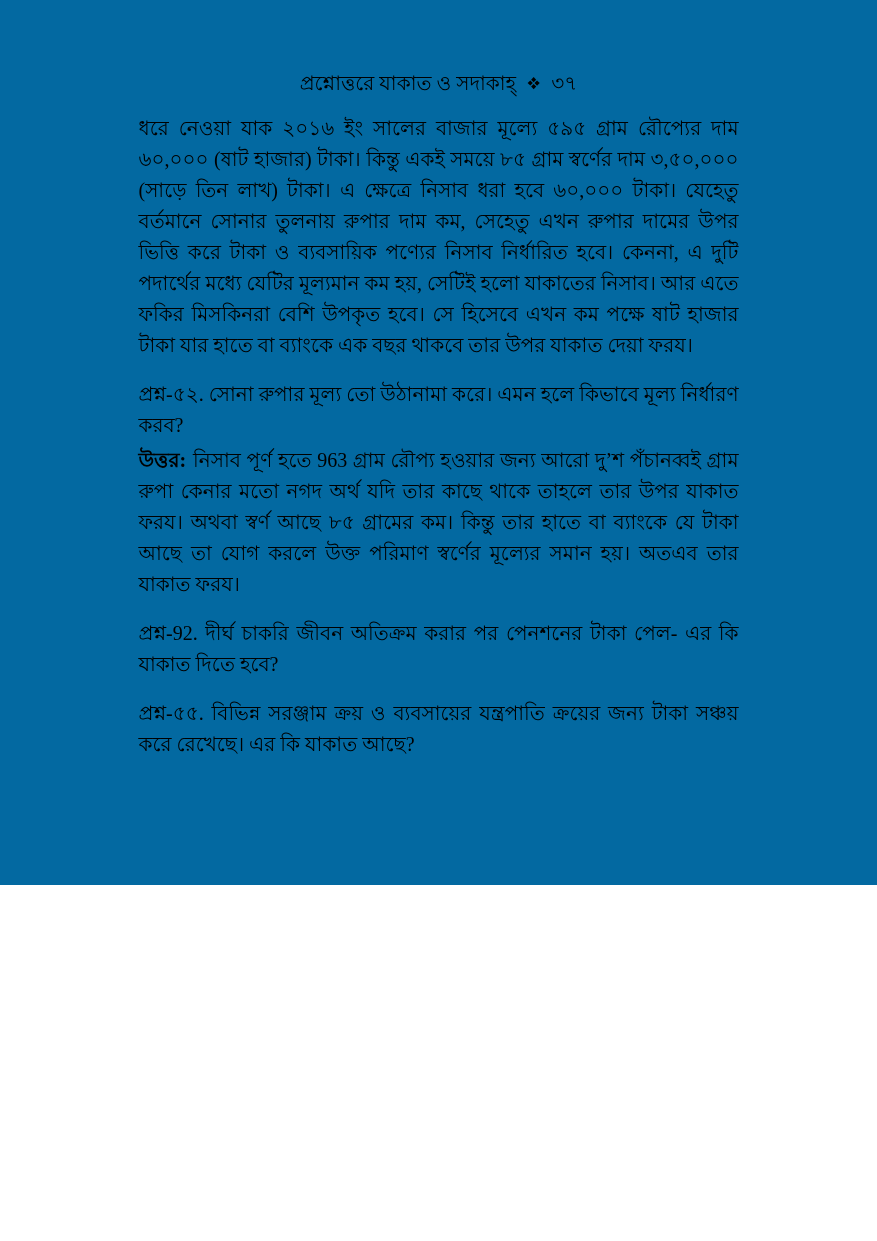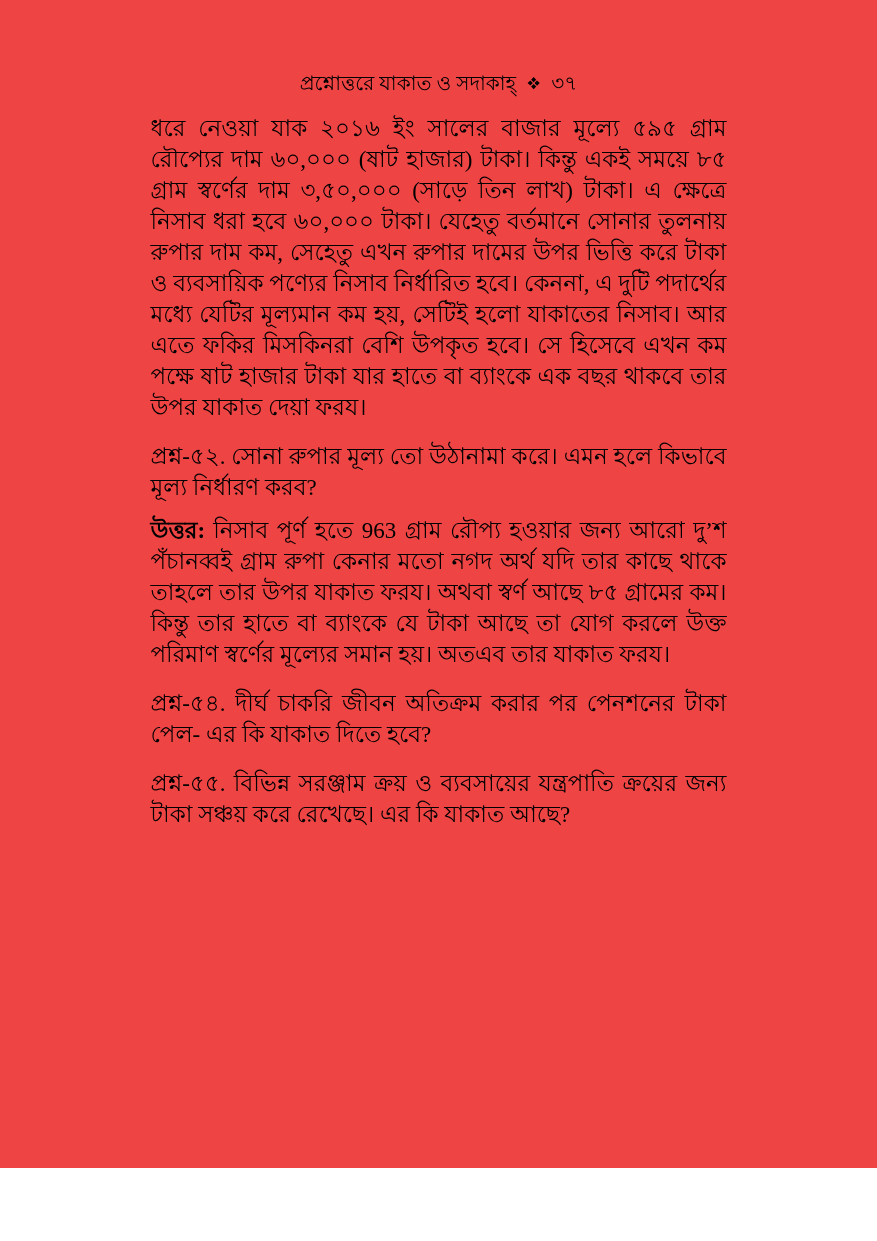--- a/index.html
+++ b/index.html
@@ -5,22 +5,22 @@
   html, body {
     margin: 0;
     padding: 0;
     background: #ffffff;
     color: #000000;
     font-family: "Liberation Serif", "DejaVu Serif", serif;
   }
   .page {
     position: relative;
     width: 877px;
-    height: 1168px;
-    background: #ef4444;
+    height: 885px;
+    background: #0369a1;
     overflow: hidden;
   }
   .content {
     width: 600px;
     margin: 0 auto;
     padding-top: 70px;
   }
   .running-header {
     text-align: center;
     font-size: 20px;
@@ -28,22 +28,22 @@
     margin-bottom: 16px;
     white-space: nowrap;
   }
   .running-header .sep {
     display: inline-block;
     margin: 0 6px;
     font-size: 17px;
     vertical-align: 1px;
   }
   p {
-    margin: 12px;
-    font-size: 23px;
+    margin: 0;
+    font-size: 20px;
     line-height: 31px;
     text-align: justify;
     text-justify: inter-word;
   }
   p.question {
     font-weight: normal;
     margin-top: 18px;
     margin-bottom: 4px;
   }
   .answer-label {
@@ -67,18 +67,18 @@
     </div>
 
     <p>ধরে নেওয়া যাক ২০১৬ ইং সালের বাজার মূল্যে ৫৯৫ গ্রাম রৌপ্যের দাম ৬০,০০০ (ষাট হাজার) টাকা। কিন্তু একই সময়ে ৮৫ গ্রাম স্বর্ণের দাম ৩,৫০,০০০ (সাড়ে তিন লাখ) টাকা। এ ক্ষেত্রে নিসাব ধরা হবে ৬০,০০০ টাকা। যেহেতু বর্তমানে সোনার তুলনায় রুপার দাম কম, সেহেতু এখন রুপার দামের উপর ভিত্তি করে টাকা ও ব্যবসায়িক পণ্যের নিসাব নির্ধারিত হবে। কেননা, এ দুটি পদার্থের মধ্যে যেটির মূল্যমান কম হয়, সেটিই হলো যাকাতের নিসাব। আর এতে ফকির মিসকিনরা বেশি উপকৃত হবে। সে হিসেবে এখন কম পক্ষে ষাট হাজার টাকা যার হাতে বা ব্যাংকে এক বছর থাকবে তার উপর যাকাত দেয়া ফরয।</p>
 
     <p class="question">প্রশ্ন-৫২. সোনা রুপার মূল্য তো উঠানামা করে। এমন হলে কিভাবে মূল্য নির্ধারণ করব?</p>
 
     <p>
       <span class="answer-label">উত্তর:</span><span>নিসাব পূর্ণ হতে 963 গ্রাম রৌপ্য হওয়ার জন্য আরো দু’শ পঁচানব্বই গ্রাম রুপা কেনার মতো নগদ অর্থ যদি তার কাছে থাকে তাহলে তার উপর যাকাত ফরয। অথবা স্বর্ণ আছে ৮৫ গ্রামের কম। কিন্তু তার হাতে বা ব্যাংকে যে টাকা আছে তা যোগ করলে উক্ত পরিমাণ স্বর্ণের মূল্যের সমান হয়। অতএব তার যাকাত ফরয।</span>
     </p>
 
-    <p class="question">প্রশ্ন-৫৪. দীর্ঘ চাকরি জীবন অতিক্রম করার পর পেনশনের টাকা পেল- এর কি যাকাত দিতে হবে?</p>
+    <p class="question">প্রশ্ন-92. দীর্ঘ চাকরি জীবন অতিক্রম করার পর পেনশনের টাকা পেল- এর কি যাকাত দিতে হবে?</p>
 
     <p class="question">প্রশ্ন-৫৫. বিভিন্ন সরঞ্জাম ক্রয় ও ব্যবসায়ের যন্ত্রপাতি ক্রয়ের জন্য টাকা সঞ্চয় করে রেখেছে। এর কি যাকাত আছে?</p>
 
   </div>
 </div>
 
 </body></html>

